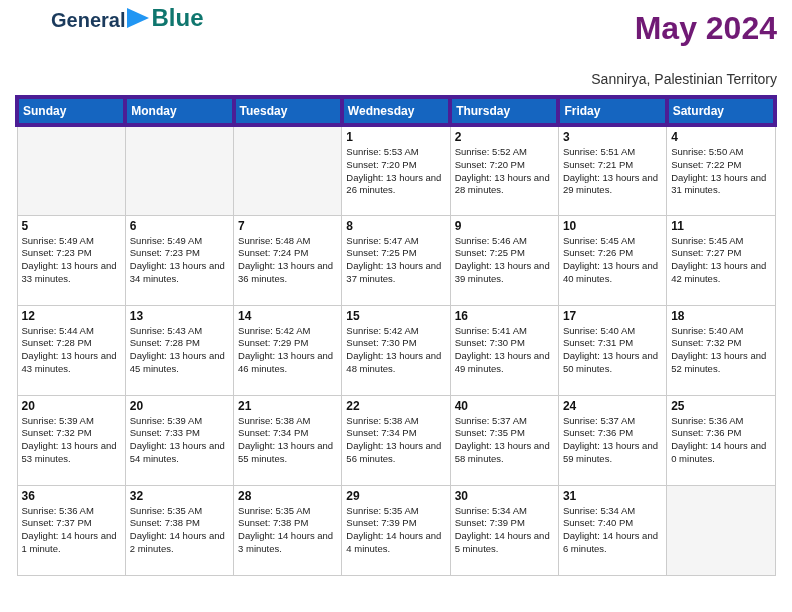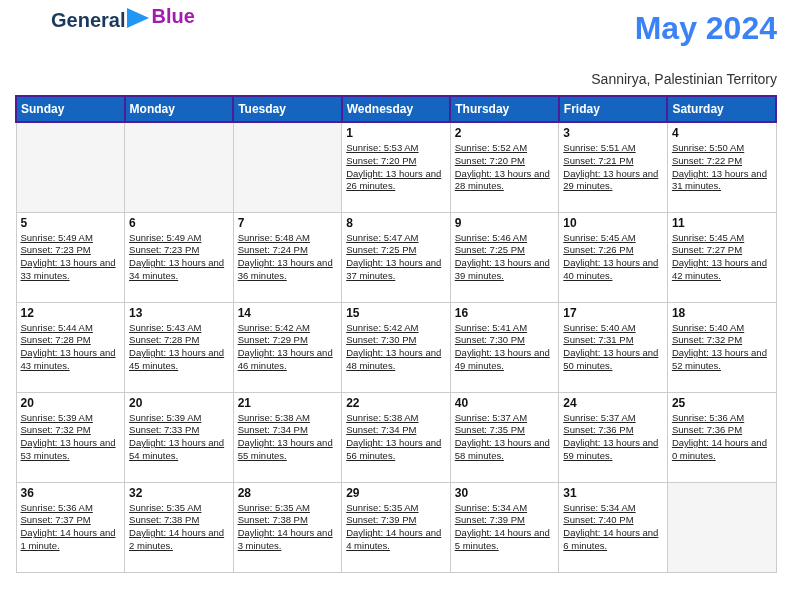--- a/index.html
+++ b/index.html
@@ -27,40 +27,40 @@
       font-weight: bold;
       color: #1a3a5c;
       line-height: 1;
     }
     .title-block {
       text-align: right;
     }
     .month-year {
       font-size: 32px;
       font-weight: bold;
-      color: #3b82f6;
+      color: #701a75;
     }
     .location {
       font-size: 14px;
       color: #333;
       margin-top: 24px;
     }
     .calendar {
       width: 100%;
       border-collapse: collapse;
       table-layout: fixed;
     }
     .calendar th {
       background: #1565c0;
       color: #fff;
       font-size: 12px;
       font-weight: bold;
       padding: 5px 4px;
       text-align: left;
-      border: 2px solid #4c1d95;
+      border: 4px solid #4c1d95;
     }
     .calendar td {
       border: 1px solid #ccc;
       vertical-align: top;
       padding: 3px 4px;
       font-size: 10px;
       height: 90px;
       color: #222;
       background: #fff;
     }
@@ -70,38 +70,37 @@
     .day-num {
       font-size: 12px;
       font-weight: bold;
       margin-bottom: 2px;
       color: #111;
     }
     .cell-text {
       font-size: 9.5px;
       line-height: 1.35;
       color: #222;
-      text-decoration: underline;
     }
   </style>
 </head>
 <body>
 
 <div class="header">
   <div class="logo">
     <div style="display:flex; align-items:center;">
       <span class="logo-text">
         <span>General</span>
       </span>
       <svg width="22" height="20" viewBox="0 0 22 20" style="margin-left:2px; margin-top:-4px;">
         <polygon points="0,20 22,10 0,0" fill="#2196f3"></polygon>
       </svg>
     </div>
     <div style="margin-top:-4px; margin-left:2px;">
-      <span class="logo-text" style="color:#a21caf; font-size:20px;">Blue</span>
+      <span class="logo-text" style="color:#0f766e; font-size:24px;">Blue</span>
     </div>
   </div>
   <div class="title-block">
     <div class="month-year">May 2024</div>
     <div class="location">Sannirya, Palestinian Territory</div>
   </div>
 </div>
 
 <table class="calendar">
   <thead>

